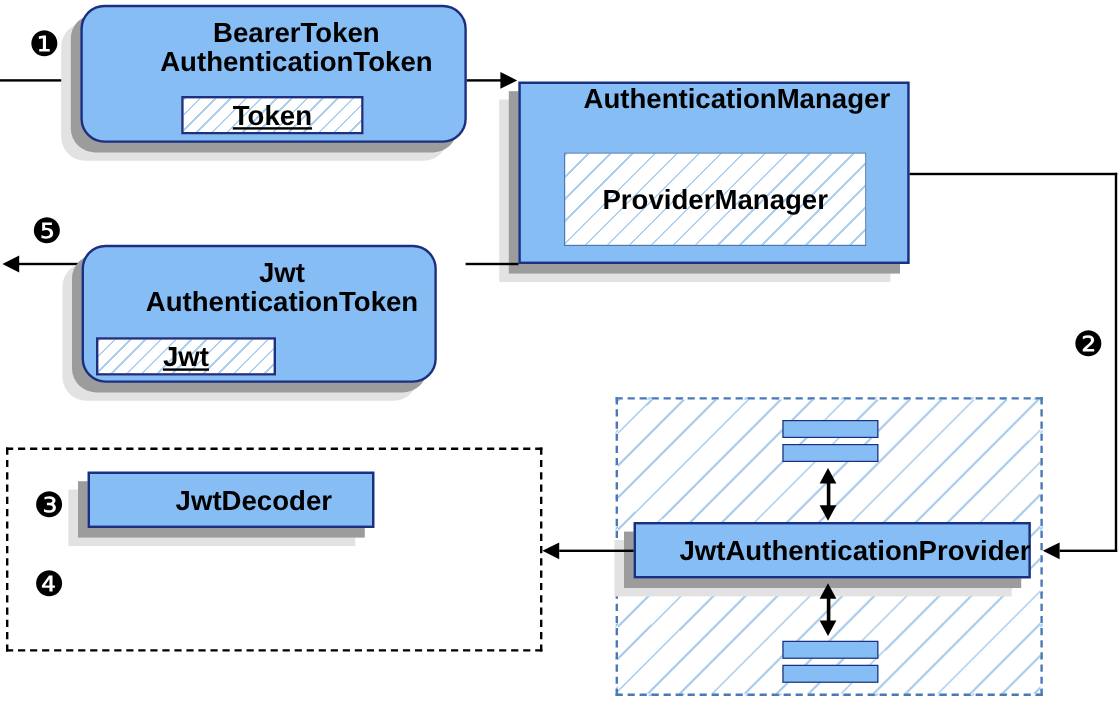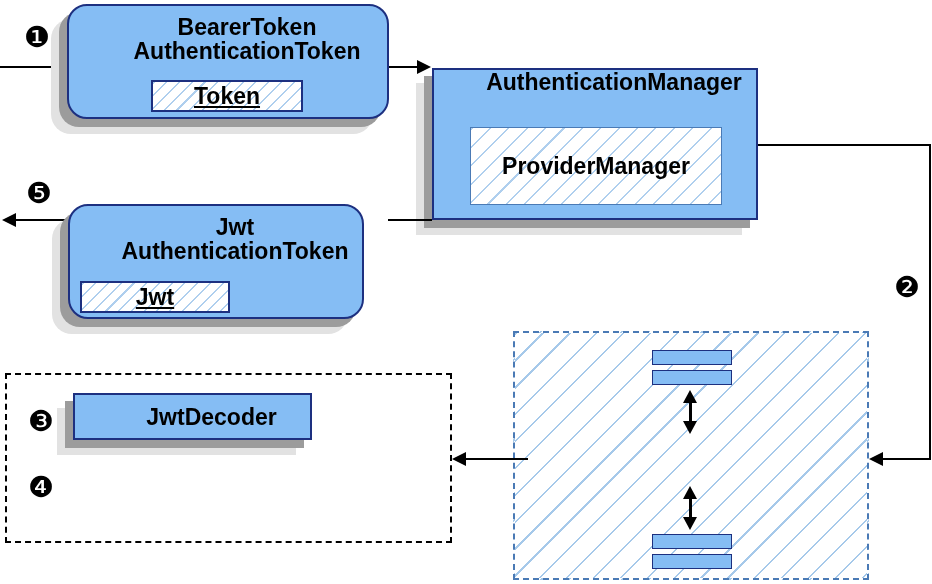--- a/index.html
+++ b/index.html
@@ -119,20 +119,23 @@
 
   <div class="dashed-blue hatch-wide" style="left:513px; top:331px; width:356px; height:249px;"></div>
 
   <div class="bar" style="left:652px; top:350px; width:80px; height:15px;"></div>
   <div class="bar" style="left:652px; top:370px; width:80px; height:15px;"></div>
 
   <div class="ah ah-up" style="left:683px; top:390px;"></div>
   <div class="vline" style="left:689px; top:400px; height:25px; width:3px;"></div>
   <div class="ah ah-down" style="left:683px; top:421px;"></div>
 
+  <div class="box shadow2 flexc" style="left:528px; top:435px; width:331px; height:47px;">
+    <span class="lbl">JwtAuthenticationProvider</span>
+  </div>
 
   <div class="ah ah-up" style="left:683px; top:486px;"></div>
   <div class="vline" style="left:689px; top:496px; height:25px; width:3px;"></div>
   <div class="ah ah-down" style="left:683px; top:517px;"></div>
 
   <div class="bar" style="left:652px; top:534px; width:80px; height:15px;"></div>
   <div class="bar" style="left:652px; top:554px; width:80px; height:15px;"></div>
 
   <div class="hline" style="left:466px; top:458px; width:62px;"></div>
   <div class="ah ah-left" style="left:452px; top:452px;"></div>

